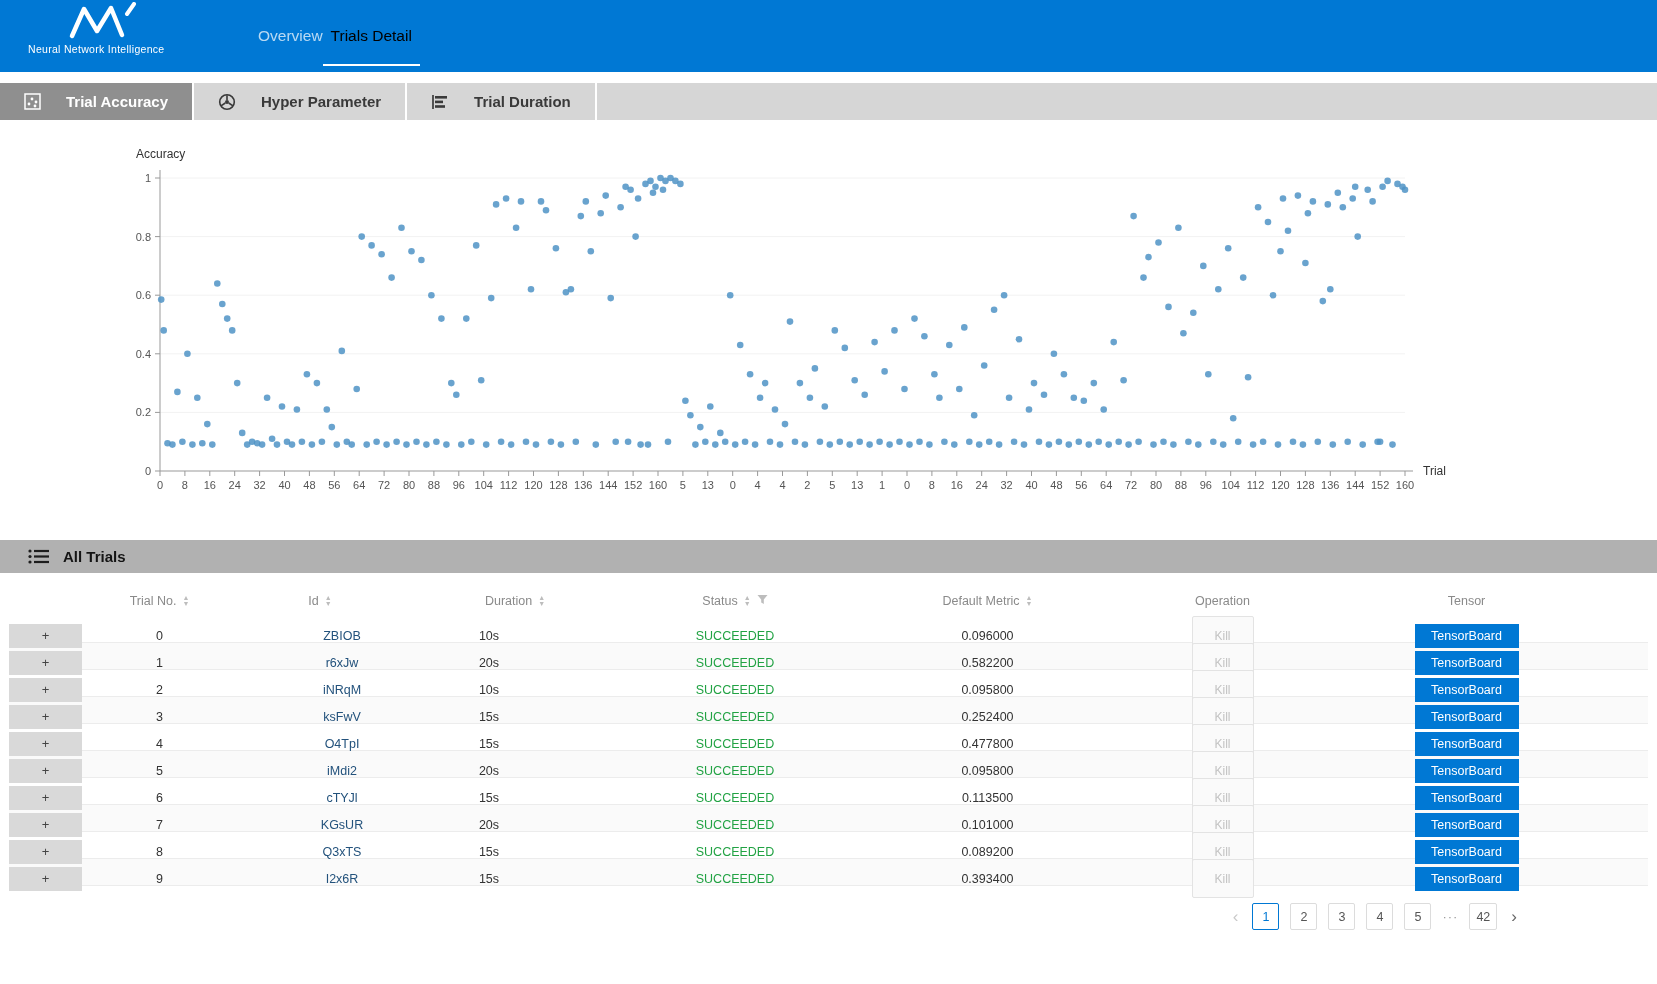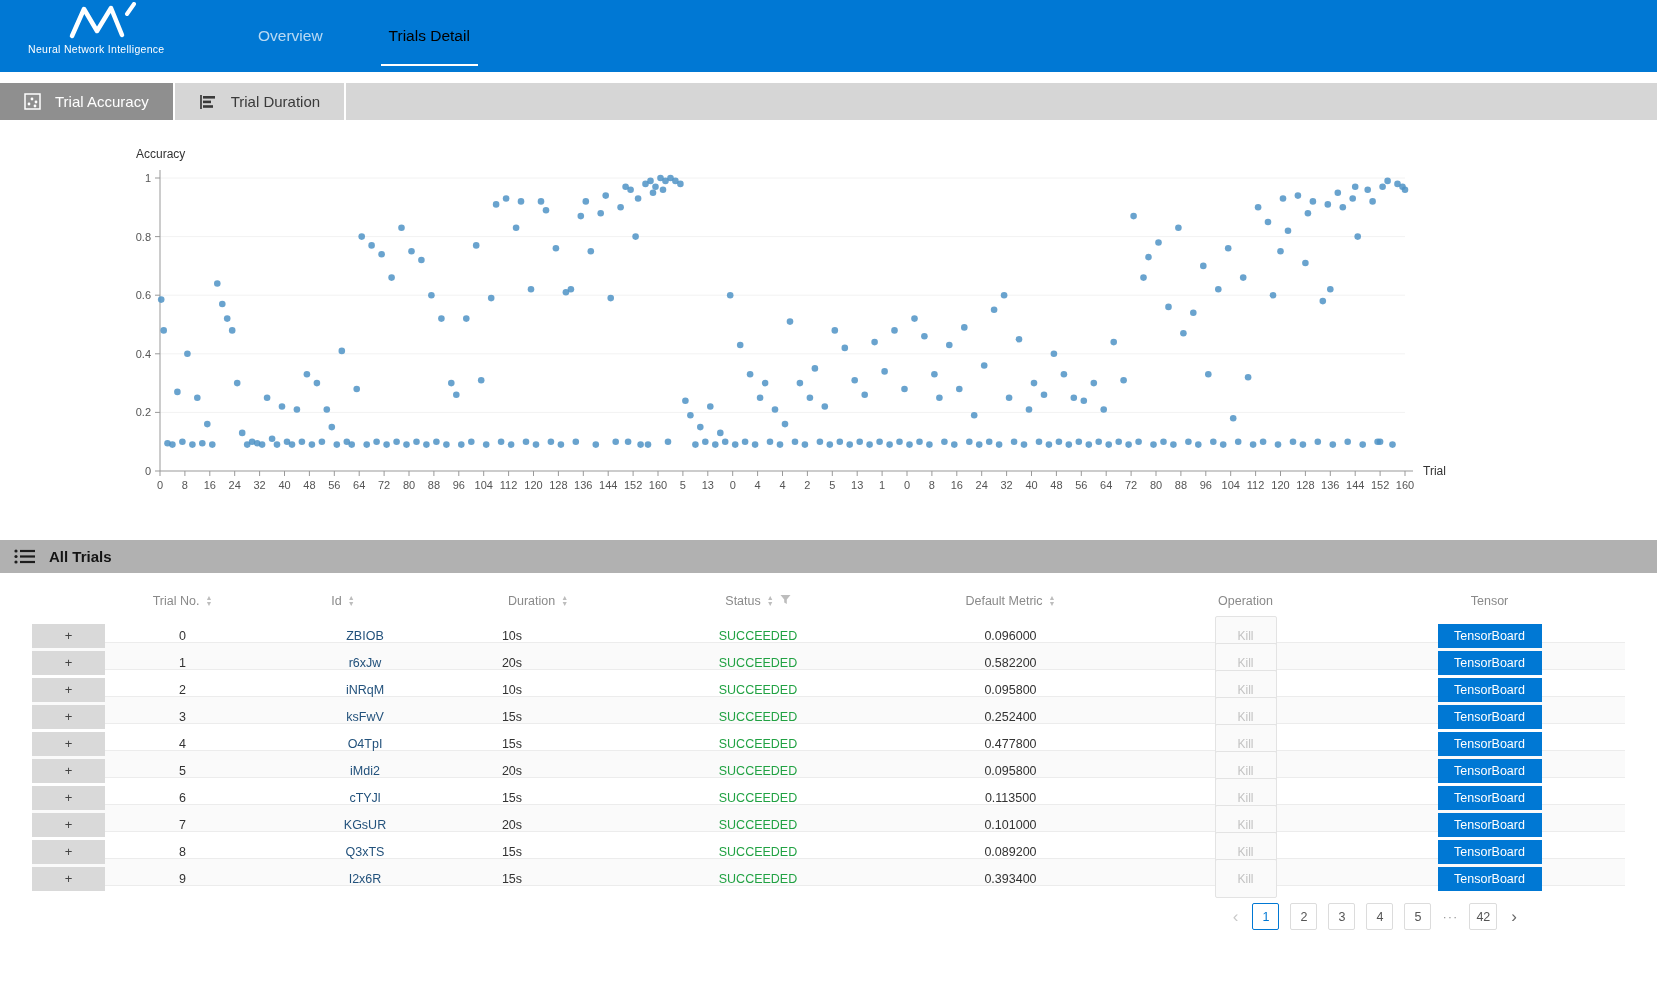--- a/index.html
+++ b/index.html
@@ -5,45 +5,45 @@
   *{box-sizing:border-box}
   html,body{margin:0;padding:0}
   body{width:1657px;height:984px;background:#fff;overflow:hidden;
        font-family:"Liberation Sans",sans-serif;color:#333;position:relative}
 
   
   .topnav{height:72px;background:#0078d4;display:flex;align-items:stretch;padding-left:28px}
   .logo{width:190px;color:#fff;display:flex;flex-direction:column;}
   .logo svg{display:block;margin:2px 0 3px 36px}
   .logo-text{font-size:10.5px;letter-spacing:.3px;white-space:nowrap}
-  .topnav nav{display:flex;gap:58px;margin-left:36px}
+  .topnav nav{display:flex;margin-left:36px}
   .navlink{display:flex;align-items:center;position:relative;color:rgba(255,255,255,.72);
            font-size:15.5px;cursor:pointer;padding:0 4px}
   .navlink.active{color:#000000}
   .navlink.active::after{content:"";position:absolute;left:-4px;right:-4px;bottom:6px;height:2px;background:#fff}
 
   
   .subtabs{margin-top:11px;height:37px;background:#d6d6d6;display:flex}
-  .subtab{display:flex;align-items:center;gap:14px;padding:0 24px;font-size:15px;font-weight:normal;
+  .subtab{display:flex;align-items:center;gap:25px;padding:0 24px;font-size:15px;font-weight:bold;
           color:#3a3a3a;border-right:2px solid #fff;cursor:pointer;white-space:nowrap}
   .subtab.active{background:#8f8f8f;color:#fff}
   .subtab svg{display:block;flex:none}
 
   
   .chart-section{margin-top:22px}
   #accuracy-chart{display:block}
   #accuracy-chart text{font-family:"Liberation Sans",sans-serif}
 
   
   .trials-bar{margin-top:30px;height:33px;background:#b1b1b1;display:flex;align-items:center;gap:13px;
-              padding:0 14px;font-size:15px;font-weight:bold;color:#141414}
+              padding:0 28px;font-size:15px;font-weight:bold;color:#141414}
   .trials-bar svg{display:block}
 
   
-  .table{margin:13px 32px 0;font-size:12.5px}
+  .table{margin:13px 9px 0;font-size:12.5px}
   .thead,.trow{display:grid;grid-template-columns:75px 151px 170px 220px 220px 285px 185px 303px;align-items:center}
   .thead{height:30px;color:#8a8a8a}
   .th{display:flex;align-items:center;justify-content:center;gap:6px}
   .sorter{display:inline-flex;flex-direction:column;color:#bdbdbd;font-size:7px;line-height:6px;cursor:pointer}
   .trow{height:27px;border-bottom:1px solid #ececec}
   .trow:nth-child(even){background:#fafafa}
   .expand-cell{height:24px;margin:1px 2px 1px 0;background:#d9d9d9;display:flex;align-items:center;
                justify-content:center;color:#444;font-size:13px;cursor:pointer}
   .td{text-align:center;color:#333}
   .c-id{text-align:center;padding-left:44px;color:#23527c}
@@ -82,20 +82,28 @@
 <div class="subtabs">
   <div class="subtab active">
     <svg width="17" height="17" viewBox="0 0 17 17">
       <rect x="1" y="1" width="15" height="15" fill="none" stroke="currentColor" stroke-width="1.5"></rect>
       <circle cx="5" cy="11" r="1.4" fill="currentColor"></circle>
         <circle cx="8" cy="6" r="1.4" fill="currentColor"></circle>
       <circle cx="12" cy="9" r="1.4" fill="currentColor"></circle>
         <circle cx="11" cy="13" r="1.4" fill="currentColor"></circle>
     </svg>
     <span>Trial Accuracy</span>
+  </div>
+  <div class="subtab">
+    <svg width="18" height="18" viewBox="0 0 18 18">
+      <circle cx="9" cy="9" r="7.3" fill="none" stroke="currentColor" stroke-width="1.6"></circle>
+      <circle cx="9" cy="9" r="2" fill="currentColor"></circle>
+      <path d="M9 7 V2.2 M10.7 10 L15 12.8 M7.3 10 L3 12.8" stroke="currentColor" stroke-width="1.6" fill="none"></path>
+    </svg>
+    <span>Hyper Parameter</span>
   </div>
   <div class="subtab">
     <svg width="18" height="16" viewBox="0 0 18 16">
       <path d="M2 1 V15" stroke="currentColor" stroke-width="1.7"></path>
       <rect x="4" y="2" width="12" height="2.6" fill="currentColor"></rect>
       <rect x="4" y="6.6" width="8" height="2.6" fill="currentColor"></rect>
       <rect x="4" y="11.2" width="10" height="2.6" fill="currentColor"></rect>
     </svg>
     <span>Trial Duration</span>
   </div>

